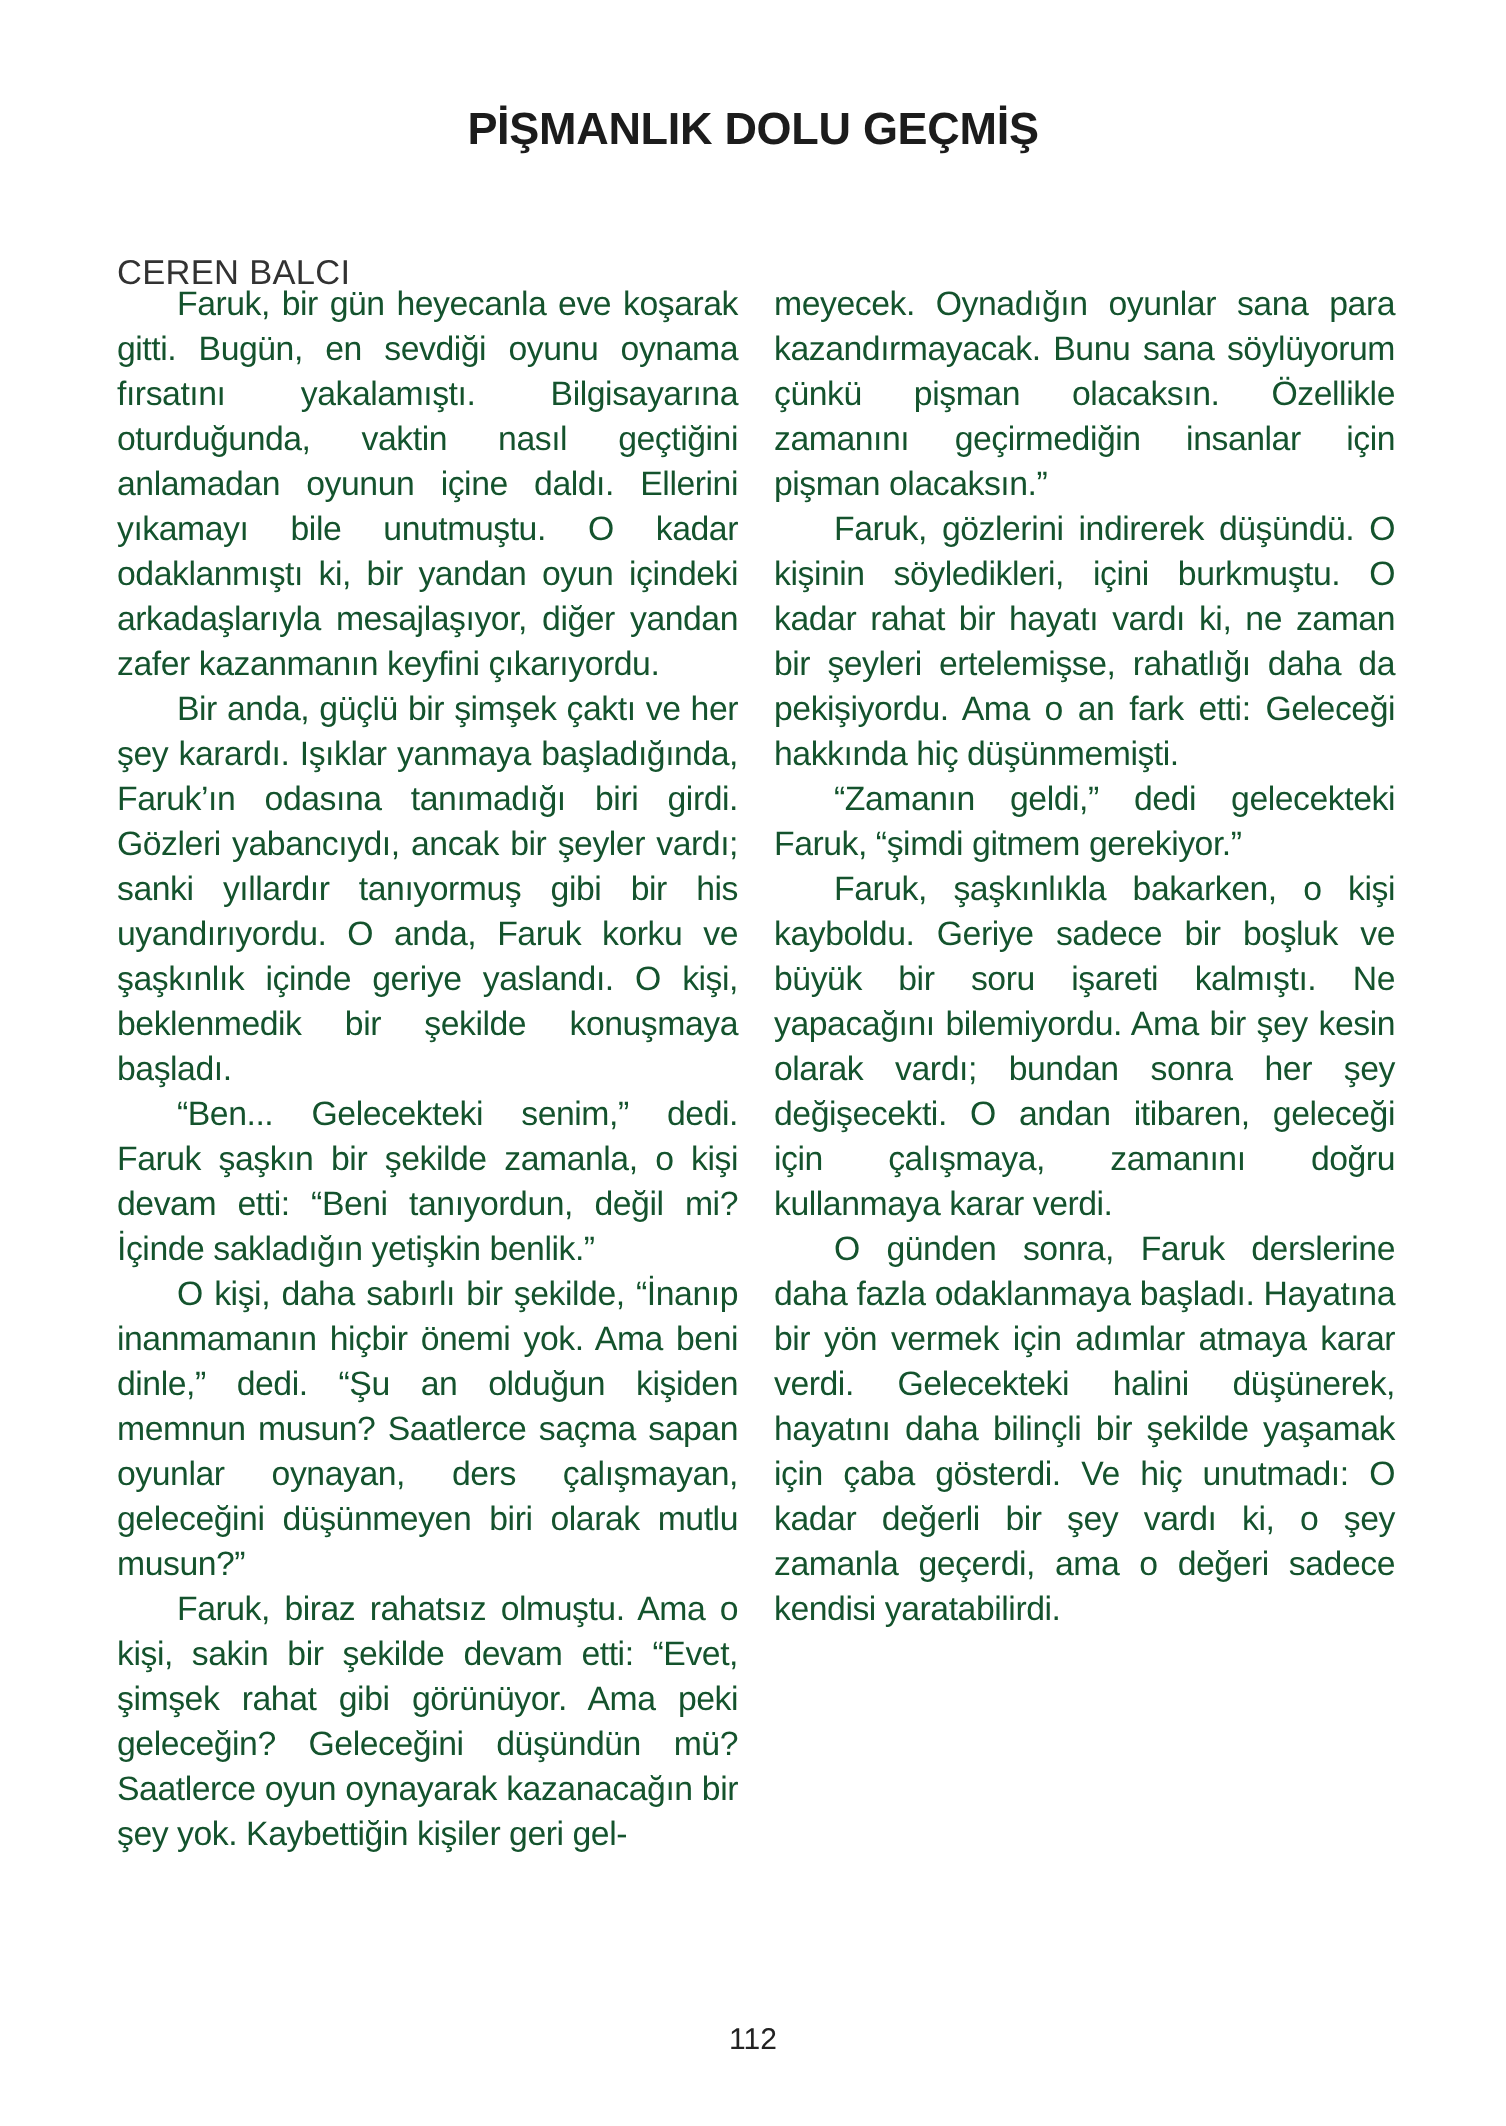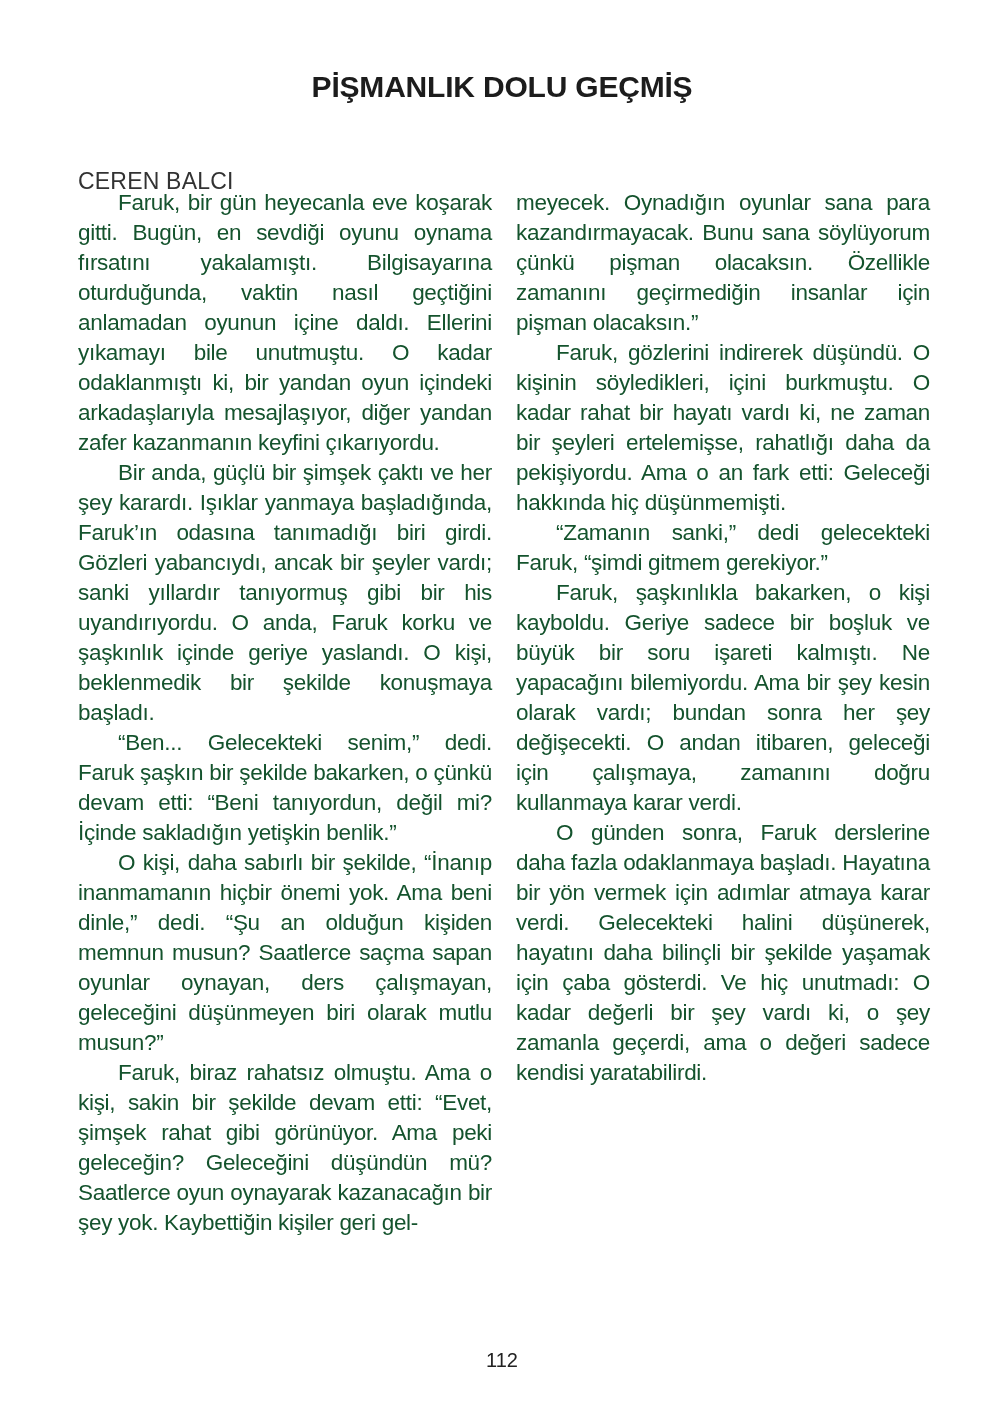--- a/index.html
+++ b/index.html
@@ -79,29 +79,29 @@
 
   <h1 class="title">PİŞMANLIK DOLU GEÇMİŞ</h1>
 
   <div class="author">CEREN BALCI</div>
 
   <div class="body-columns">
 
     <div class="column">
       <p>Faruk, bir gün heyecanla eve koşarak gitti. Bugün, en sevdiği oyunu oynama fırsatını yakalamıştı. Bilgisayarına oturduğunda, vaktin nasıl geçtiğini anlamadan oyunun içine daldı. Ellerini yıkamayı bile unutmuştu. O kadar odaklanmıştı ki, bir yandan oyun içindeki arkadaşlarıyla mesajlaşıyor, diğer yandan zafer kazanmanın keyfini çıkarıyordu.</p>
       <p>Bir anda, güçlü bir şimşek çaktı ve her şey karardı. Işıklar yanmaya başladığında, Faruk’ın odasına tanımadığı biri girdi. Gözleri yabancıydı, ancak bir şeyler vardı; sanki yıllardır tanıyormuş gibi bir his uyandırıyordu. O anda, Faruk korku ve şaşkınlık içinde geriye yaslandı. O kişi, beklenmedik bir şekilde konuşmaya başladı.</p>
-      <p>“Ben... Gelecekteki senim,” dedi. Faruk şaşkın bir şekilde bakarken, o çünkü devam etti: “Beni tanıyordun, değil mi? İçinde sakladığın yetişkin benlik.”</p>
+      <p>“Ben... Gelecekteki senim,” dedi. Faruk şaşkın bir şekilde zamanla, o kişi devam etti: “Beni tanıyordun, değil mi? İçinde sakladığın yetişkin benlik.”</p>
       <p>O kişi, daha sabırlı bir şekilde, “İnanıp inanmamanın hiçbir önemi yok. Ama beni dinle,” dedi. “Şu an olduğun kişiden memnun musun? Saatlerce saçma sapan oyunlar oynayan, ders çalışmayan, geleceğini düşünmeyen biri olarak mutlu musun?”</p>
       <p>Faruk, biraz rahatsız olmuştu. Ama o kişi, sakin bir şekilde devam etti: “Evet, şimşek rahat gibi görünüyor. Ama peki geleceğin? Geleceğini düşündün mü? Saatlerce oyun oynayarak kazanacağın bir şey yok. Kaybettiğin kişiler geri gel-</p>
     </div>
 
     <div class="column">
       <p class="continuation">meyecek. Oynadığın oyunlar sana para kazandırmayacak. Bunu sana söylüyorum çünkü pişman olacaksın. Özellikle zamanını geçirmediğin insanlar için pişman olacaksın.”</p>
       <p>Faruk, gözlerini indirerek düşündü. O kişinin söyledikleri, içini burkmuştu. O kadar rahat bir hayatı vardı ki, ne zaman bir şeyleri ertelemişse, rahatlığı daha da pekişiyordu. Ama o an fark etti: Geleceği hakkında hiç düşünmemişti.</p>
-      <p>“Zamanın sanki,” dedi gelecekteki Faruk, “şimdi gitmem gerekiyor.”</p>
+      <p>“Zamanın geldi,” dedi gelecekteki Faruk, “şimdi gitmem gerekiyor.”</p>
       <p>Faruk, şaşkınlıkla bakarken, o kişi kayboldu. Geriye sadece bir boşluk ve büyük bir soru işareti kalmıştı. Ne yapacağını bilemiyordu. Ama bir şey kesin olarak vardı; bundan sonra her şey değişecekti. O andan itibaren, geleceği için çalışmaya, zamanını doğru kullanmaya karar verdi.</p>
       <p>O günden sonra, Faruk derslerine daha fazla odaklanmaya başladı. Hayatına bir yön vermek için adımlar atmaya karar verdi. Gelecekteki halini düşünerek, hayatını daha bilinçli bir şekilde yaşamak için çaba gösterdi. Ve hiç unutmadı: O kadar değerli bir şey vardı ki, o şey zamanla geçerdi, ama o değeri sadece kendisi yaratabilirdi.</p>
     </div>
 
   </div>
 
   <div class="page-number">112</div>
 
 </div>
 

